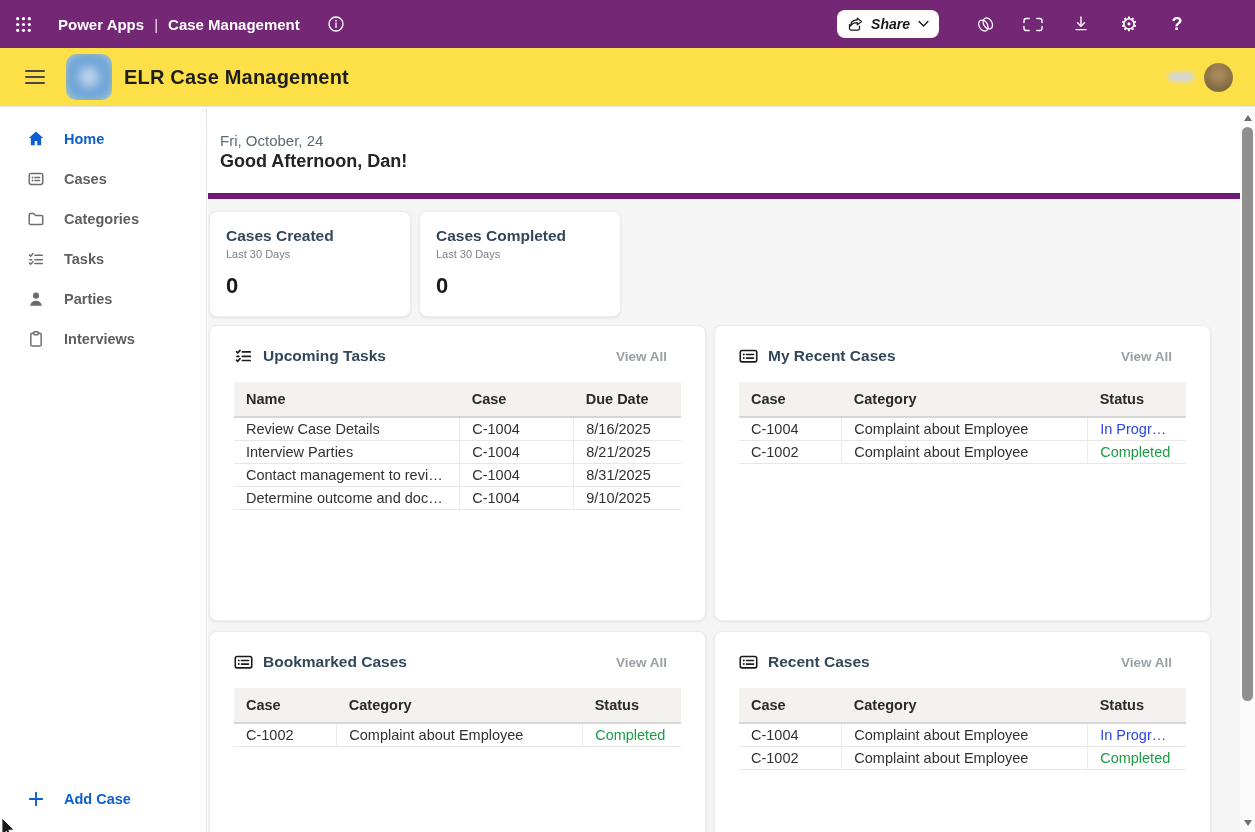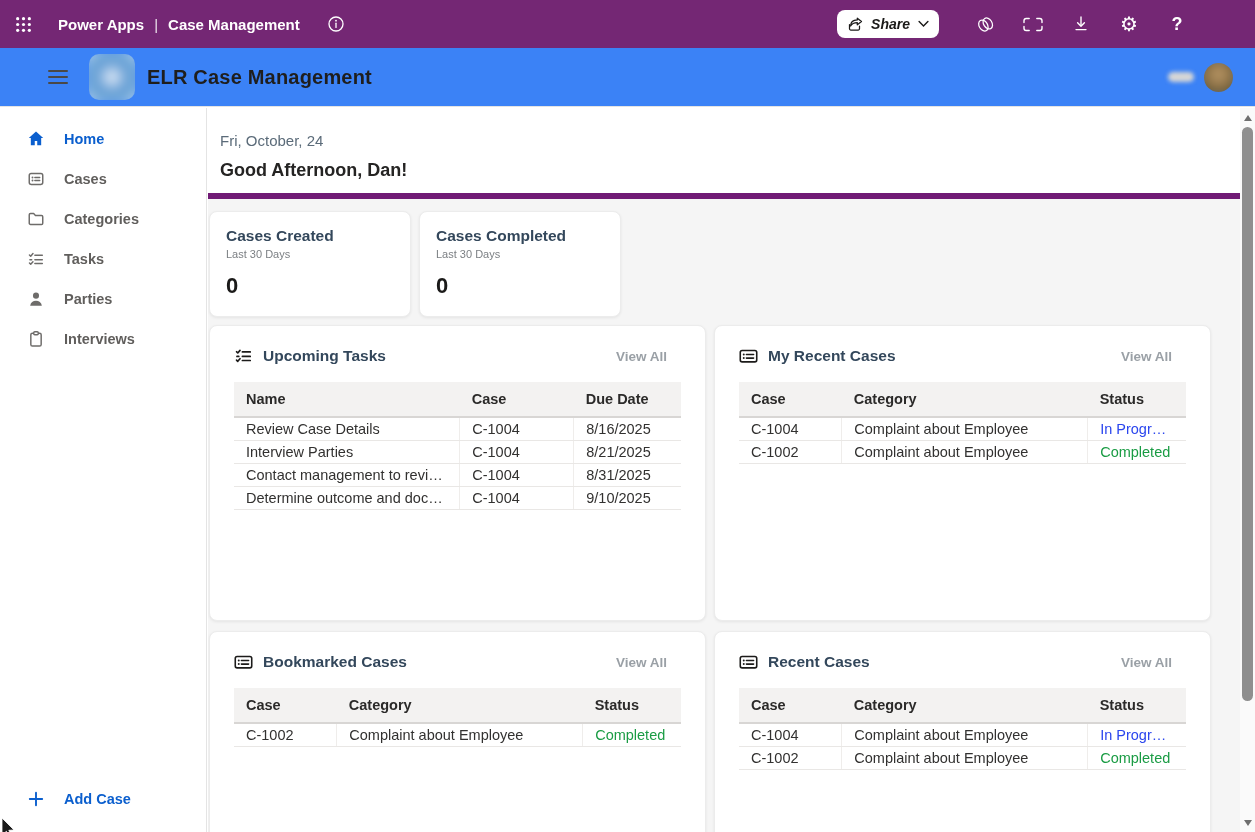--- a/index.html
+++ b/index.html
@@ -34,22 +34,22 @@
   .share-btn .lbl{font-size:14px;font-weight:600;margin:0 8px 0 7px;}
   .tb-iconbtn{width:48px;height:48px;display:flex;align-items:center;justify-content:center;cursor:pointer;}
   .glyph{color:#fff;font-size:20px;line-height:1;}
   .glyph.q{font-size:18px;font-weight:600;}
   .tb-avatar{width:45px;height:44px;border-radius:6px;overflow:hidden;margin:2px 3px 2px 6px;cursor:pointer;position:relative;}
   .tb-avatar .ph{position:absolute;inset:-6px;filter:blur(5px);
     background:radial-gradient(circle at 50% 38%,#d7b astartswith 0,#fff0 0),
                radial-gradient(circle at 52% 40%,#c9a47c 0%,#97744f 45%,#6b573d 75%,#585047 100%);}
 
   
-  .appheader{position:absolute;top:48px;left:0;right:0;height:59px;background:#3b82f6;
-    border-bottom:1px solid var(--line);display:flex;align-items:center;padding-left:23px;}
+  .appheader{position:absolute;top:48px;left:0;right:0;height:59px;background:#fde047;
+    border-bottom:1px solid var(--line);display:flex;align-items:center;}
   .hamburger{width:26px;height:26px;margin-left:22px;display:flex;align-items:center;justify-content:center;cursor:pointer;}
   .applogo{width:46px;height:46px;border-radius:10px;overflow:hidden;margin-left:18px;position:relative;}
   .applogo .ph{position:absolute;inset:-4px;filter:blur(5px);
     background:radial-gradient(circle at 50% 50%,#e9f1fa 0%,#9fc0e4 22%,#5e9bd3 48%,#8db9e2 72%,#cfe2f3 100%);}
   .apptitle{font-size:20px;font-weight:700;color:#1f1e1d;margin-left:12px;letter-spacing:.2px;}
   .header-right{margin-left:auto;display:flex;align-items:center;margin-right:22px;}
   .blur-name{width:26px;height:10px;border-radius:5px;background:#d6d6d6;filter:blur(2px);margin-right:10px;}
   .hd-avatar{width:29px;height:29px;border-radius:50%;overflow:hidden;position:relative;cursor:pointer;}
   .hd-avatar .ph{position:absolute;inset:-5px;filter:blur(4px);
     background:radial-gradient(circle at 50% 42%,#bd9a68 0%,#8a6f45 45%,#5d5638 75%,#4e4a3c 100%);}
@@ -63,21 +63,21 @@
   .nav-item .lbl{margin-left:19px;font-size:14.5px;font-weight:700;color:var(--gray-text);}
   .nav-item.active .lbl{color:var(--accent);}
   .add-case{position:absolute;left:0;right:0;bottom:13px;height:40px;display:flex;align-items:center;cursor:pointer;}
   .add-case .ico{width:18px;height:18px;margin-left:27px;flex:none;}
   .add-case .lbl{margin-left:19px;font-size:14.5px;font-weight:700;color:var(--accent);}
 
   
   .main{position:absolute;top:108px;left:208px;right:15px;bottom:0;background:var(--bg);overflow:hidden;}
   .greet-band{background:#fff;height:91px;border-bottom:6px solid #701a75;padding:24px 12px 0 12px;}
   .greet-date{font-size:15px;color:#5b6b79;}
-  .greet-text{font-size:18px;font-weight:700;color:var(--ink);margin-top:11px;}
+  .greet-text{font-size:18px;font-weight:700;color:var(--ink);margin-top:2px;}
 
   .stat-row{display:flex;gap:8px;margin:12px 0 0 1px;}
   .stat-card{width:202px;height:106px;background:#fff;border:1px solid #ececec;border-radius:8px;
     box-shadow:0 1px 3px rgba(0,0,0,.07);padding:15px 16px 0 16px;}
   .stat-title{font-size:15.5px;font-weight:700;color:var(--slate);}
   .stat-sub{font-size:11px;color:#7b7f83;margin-top:3px;}
   .stat-value{font-size:22px;font-weight:700;color:#1b1a19;margin-top:13px;}
 
   .panel-grid{display:grid;grid-template-columns:497px 497px;grid-template-rows:296px 242px;
     gap:10px 8px;margin:8px 0 0 1px;}

